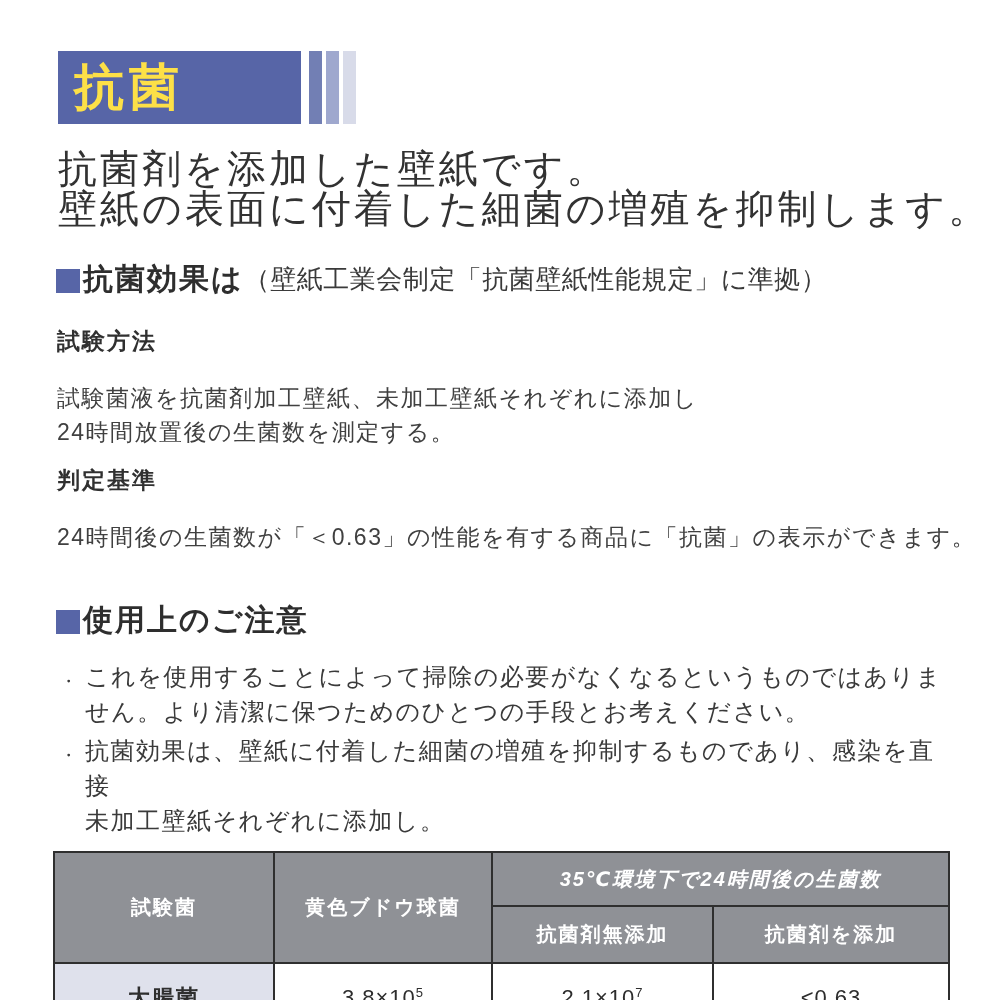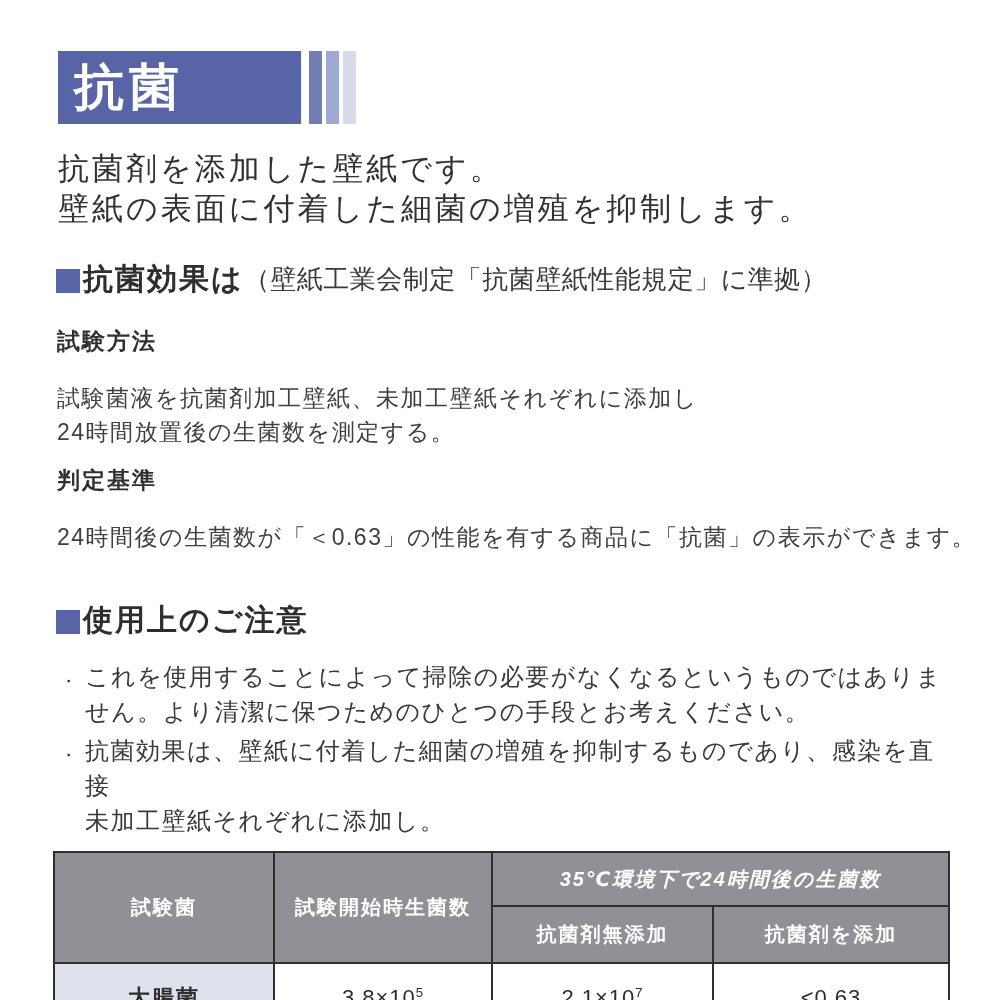--- a/index.html
+++ b/index.html
@@ -29,36 +29,36 @@
   
   .banner{
     display:flex;
     align-items:stretch;
     margin:51px 0 0 58px;
     height:73px;
   }
   .banner-box{
     width:243px;
     background:var(--banner-bg,#5765A7);
-    color:#ffffff;
+    color:#fde047;
     font-size:50px;
     font-weight:700;
     letter-spacing:5px;
     display:flex;
     align-items:center;
     padding-left:16px;
   }
   .stripe{width:13px;}
   .stripe.s1{margin-left:8px;background:var(--stripe-1,#727FB4);}
   .stripe.s2{margin-left:4px;background:var(--stripe-2,#9FA8CE);}
   .stripe.s3{margin-left:4px;background:var(--stripe-3,#D8DBE9);}
   
   .intro{
     margin:25px 0 0 58px;
-    font-size:31px;
+    font-size:39px;
     line-height:40px;
     letter-spacing:3px;
     font-weight:500;
     color:#323232;
   }
   
   .sec-heading{
     margin-left:56px;
     font-size:30px;
     font-weight:700;
@@ -224,21 +224,21 @@
   <table class="result">
     <colgroup>
       <col style="width:220px">
       <col style="width:218px">
       <col style="width:221px">
       <col style="width:236px">
     </colgroup>
     <thead>
       <tr>
         <th rowspan="2">試験菌</th>
-        <th rowspan="2">試験開始時生菌数</th>
+        <th rowspan="2">黄色ブドウ球菌</th>
         <th colspan="2" class="merged-top">35℃環境下で24時間後の生菌数</th>
       </tr>
       <tr class="subhead">
         <th>抗菌剤無添加</th>
         <th>抗菌剤を添加</th>
       </tr>
     </thead>
     <tbody>
       <tr>
         <td class="row-label">大腸菌</td>

